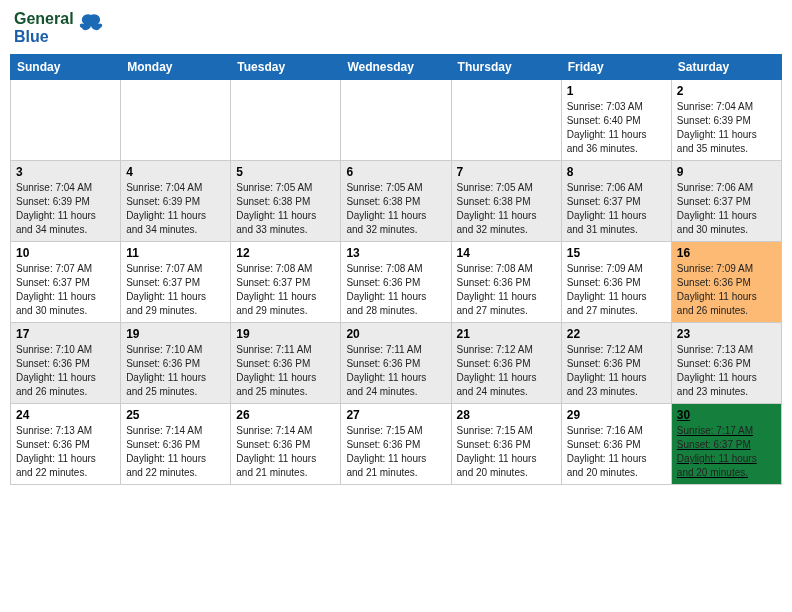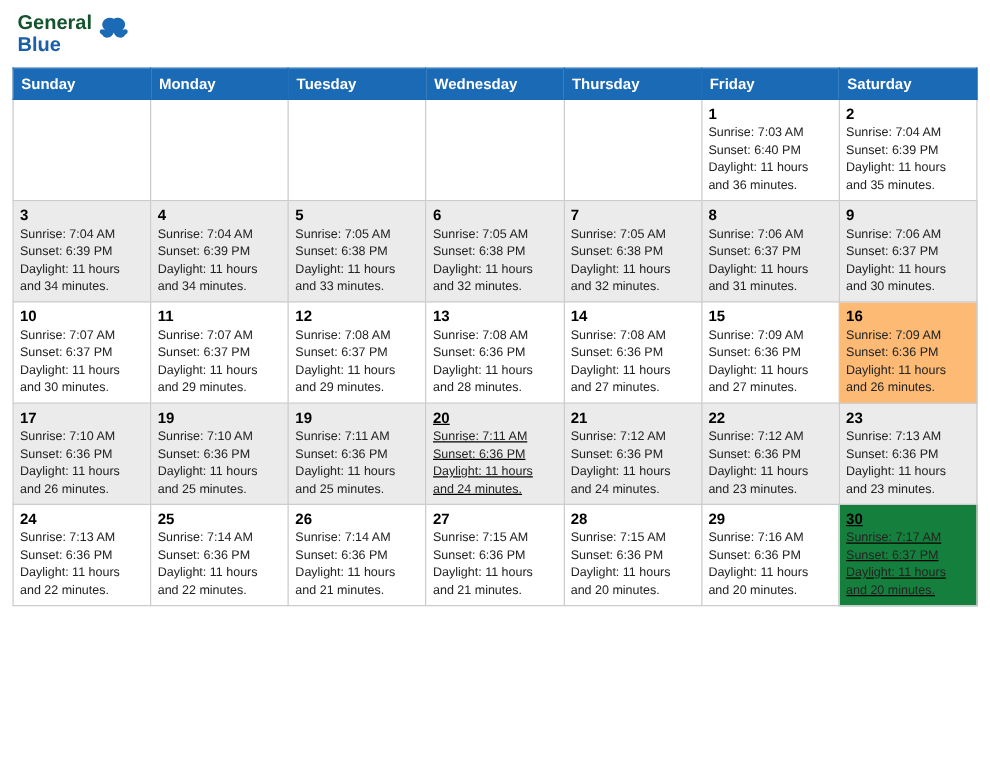--- a/index.html
+++ b/index.html
@@ -255,21 +255,21 @@
           <div class="day-info" style="white-space: pre-line;">Sunrise: 7:10 AM
 Sunset: 6:36 PM
 Daylight: 11 hours and 25 minutes.</div>
         </td>
         <td style="background: rgb(235, 235, 235);">
           <div class="day-num">19</div>
           <div class="day-info" style="white-space: pre-line;">Sunrise: 7:11 AM
 Sunset: 6:36 PM
 Daylight: 11 hours and 25 minutes.</div>
         </td>
-        <td style="background: rgb(235, 235, 235); text-decoration: underline;">
+        <td style="background: rgb(235, 235, 235);">
           <div class="day-num">20</div>
           <div class="day-info" style="white-space: pre-line;">Sunrise: 7:11 AM
 Sunset: 6:36 PM
 Daylight: 11 hours and 24 minutes.</div>
         </td>
         <td style="background: rgb(235, 235, 235);">
           <div class="day-num">21</div>
           <div class="day-info" style="white-space: pre-line;">Sunrise: 7:12 AM
 Sunset: 6:36 PM
 Daylight: 11 hours and 24 minutes.</div>

